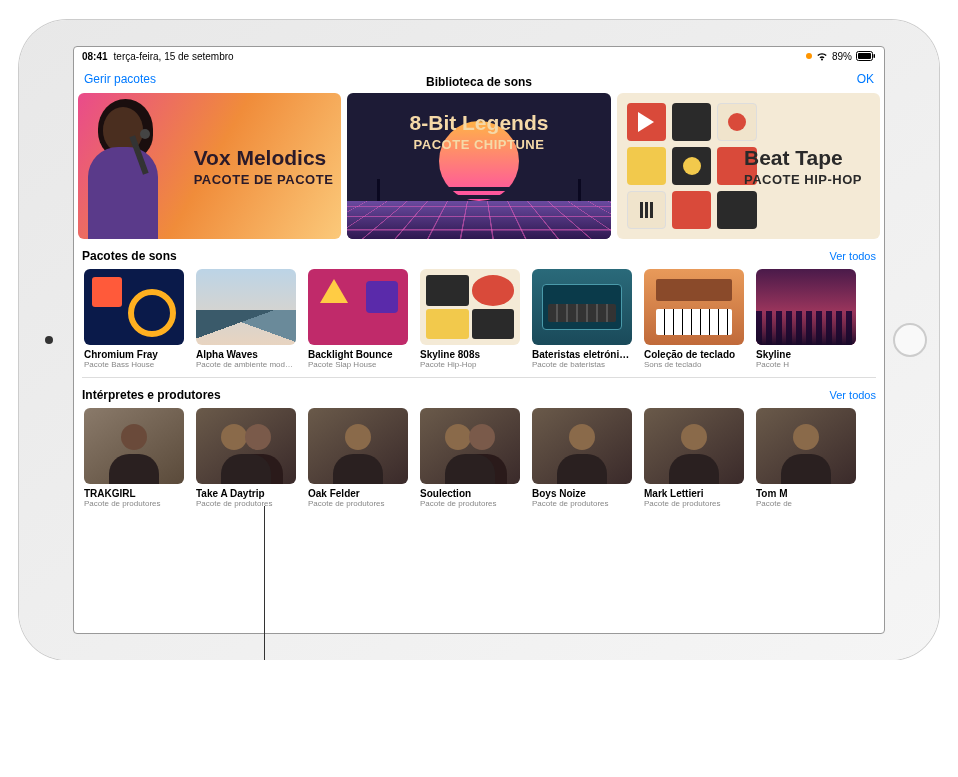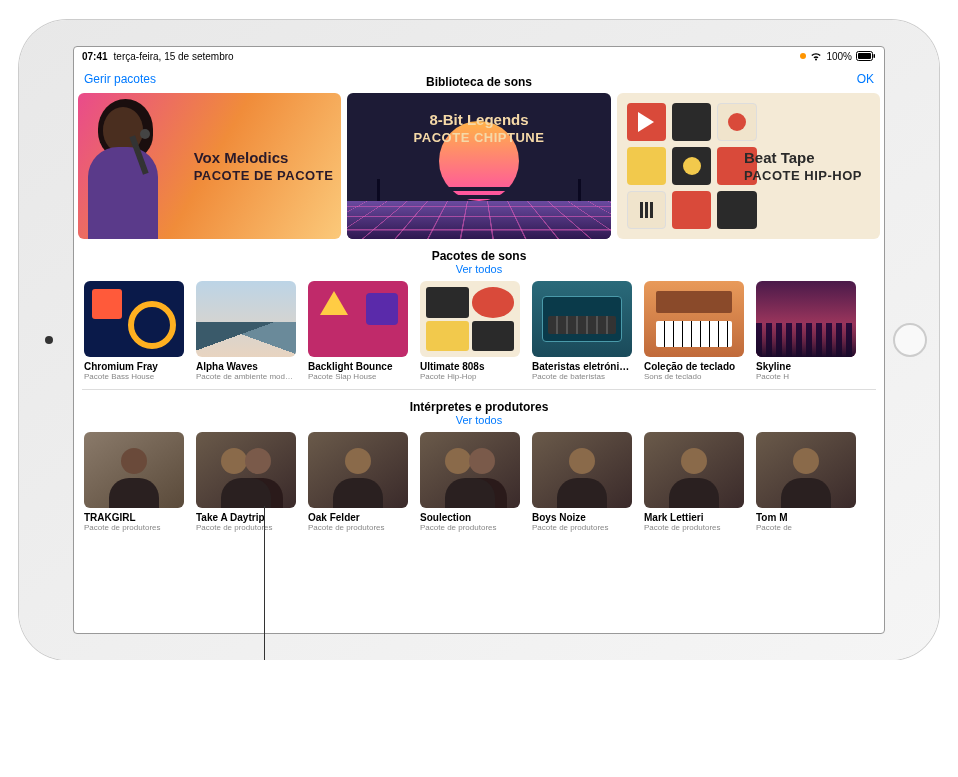--- a/index.html
+++ b/index.html
@@ -83,21 +83,21 @@
   flex: 1;
   border-radius: 6px;
   position: relative;
   overflow: hidden;
   display: flex;
   align-items: center;
   justify-content: center;
   cursor: pointer;
 }
 .featured-text { position: absolute; text-align: center; z-index: 5; }
-.featured-title { font-size: 15px; font-weight: 600; }
+.featured-title { font-size: 21px; font-weight: 600; }
 .featured-sub { font-size: 13px; font-weight: 600; letter-spacing: 0.5px; margin-top: 2px; }
 
 
 .feat-vocal { background: linear-gradient(120deg,#e94b8b 0%,#f08c3a 50%,#fbc97a 100%); }
 .feat-vocal .featured-text { color:#2a1a2a; right:8px; text-align:left;}
 .singer { position:absolute; left:-10px; bottom:-10px; width:120px; height:160px; }
 .singer .head { position:absolute; left:35px; top:18px; width:40px; height:46px; background:#4a2e1f; border-radius:50% 50% 48% 48%; }
 .singer .hair { position:absolute; left:30px; top:10px; width:55px; height:60px; background:#1a0e0e; border-radius:50% 50% 40% 45%; }
 .singer .body { position:absolute; left:20px; top:58px; width:70px; height:100px; background:#5a3a8a; border-radius:30px 30px 0 0; }
 .singer .mic { position:absolute; left:68px; top:46px; width:6px; height:40px; background:#333; transform:rotate(-20deg);}
@@ -121,21 +121,21 @@
 .feat-beat { background:#f4ead6; }
 .feat-beat .featured-text { color:#2a2a2a; right:18px; text-align:left; }
 .geo-grid { position:absolute; left:10px; top:10px; bottom:10px; width:130px; display:grid; grid-template-columns:repeat(3,1fr); grid-template-rows:repeat(3,1fr); gap:6px;}
 .geo { border-radius:4px; display:flex; align-items:center; justify-content:center;}
 .geo.red{background:#d94a3a;} .geo.dark{background:#2a2a2a;} .geo.yel{background:#f2c94c;} .geo.cream{background:#f0e4cc;border:1px solid #ddd;}
 .geo .tri{width:0;height:0;border-left:10px solid transparent;border-right:10px solid transparent;border-bottom:16px solid #fff; transform:rotate(90deg);}
 .geo .circ{width:18px;height:18px;border-radius:50%;background:#d94a3a;}
 .geo .bars{display:flex;gap:2px;} .geo .bars span{width:3px;height:16px;background:#2a2a2a;}
 
 .section { padding: 10px 8px 4px; }
-.section-header { display:flex; justify-content:space-between; align-items:center; font-size:12px; margin-bottom:6px;flex-direction:column;}
+.section-header { display:flex; justify-content:space-between; align-items:center; font-size:12px; margin-bottom:6px;}
 .section-title { font-weight:600; color:#000;}
 .see-all { color:#007aff; font-size:11px; cursor:pointer;}
 .hdiv { height:1px; background:#ddd; margin:4px 8px 0; }
 
 .pack-row { display:flex; gap:12px; overflow:hidden; padding-left:2px;}
 .pack { width:100px; flex-shrink:0; cursor:pointer;}
 .pack-thumb { width:100px; height:76px; border-radius:6px; position:relative; overflow:hidden; }
 .pack-title { font-size:10px; font-weight:600; margin-top:4px; color:#000; white-space:nowrap; overflow:hidden; text-overflow:ellipsis;}
 .pack-sub { font-size:8px; color:#888; white-space:nowrap; overflow:hidden; text-overflow:ellipsis;}
 
@@ -186,31 +186,31 @@
 <body>
 
 <div class="device-frame">
   <div class="camera"></div>
   <div class="home-button"></div>
 
   <div class="screen">
 
     <div class="status-bar">
       <div class="status-left">
-        <span class="time">07:41</span>
+        <span class="time">08:41</span>
         <span>terça-feira, 15 de setembro</span>
       </div>
       <div class="status-right">
         <span class="orange-dot"></span>
         <span class="wifi-icon">
           <svg width="12" height="9" viewBox="0 0 12 9">
               <path d="M6 8.5a1 1 0 100-2 1 1 0 000 2zM3.5 5.2a4 4 0 015 0l-1 1a2.5 2.5 0 00-3 0zM1.3 3a7 7 0 019.4 0l-1 1a5.5 5.5 0 00-7.4 0z" fill="#000"></path>
             </svg>
         </span>
-        <span>100%</span>
+        <span>89%</span>
         <span class="battery-icon">
           <svg width="20" height="10" viewBox="0 0 20 10">
               <rect x="0.5" y="0.5" width="16" height="9" rx="2" fill="none" stroke="#000"></rect>
               <rect x="2" y="2" width="13" height="6" rx="1" fill="#000"></rect>
               <rect x="17.5" y="3" width="1.5" height="4" rx="0.7" fill="#000"></rect>
             </svg>
         </span>
       </div>
     </div>
 
@@ -297,21 +297,21 @@
             <div class="pack-title">Backlight Bounce</div>
             <div class="pack-sub">Pacote Slap House</div>
           </div>
           <div class="pack">
             <div class="pack-thumb th-808">
                 <span></span>
                 <span></span>
                 <span></span>
                 <span></span>
               </div>
-            <div class="pack-title">Ultimate 808s</div>
+            <div class="pack-title">Skyline 808s</div>
             <div class="pack-sub">Pacote Hip-Hop</div>
           </div>
           <div class="pack">
             <div class="pack-thumb th-drum"></div>
             <div class="pack-title">Bateristas eletrónicos</div>
             <div class="pack-sub">Pacote de bateristas</div>
           </div>
           <div class="pack">
             <div class="pack-thumb th-keys"></div>
             <div class="pack-title">Coleção de teclado</div>

